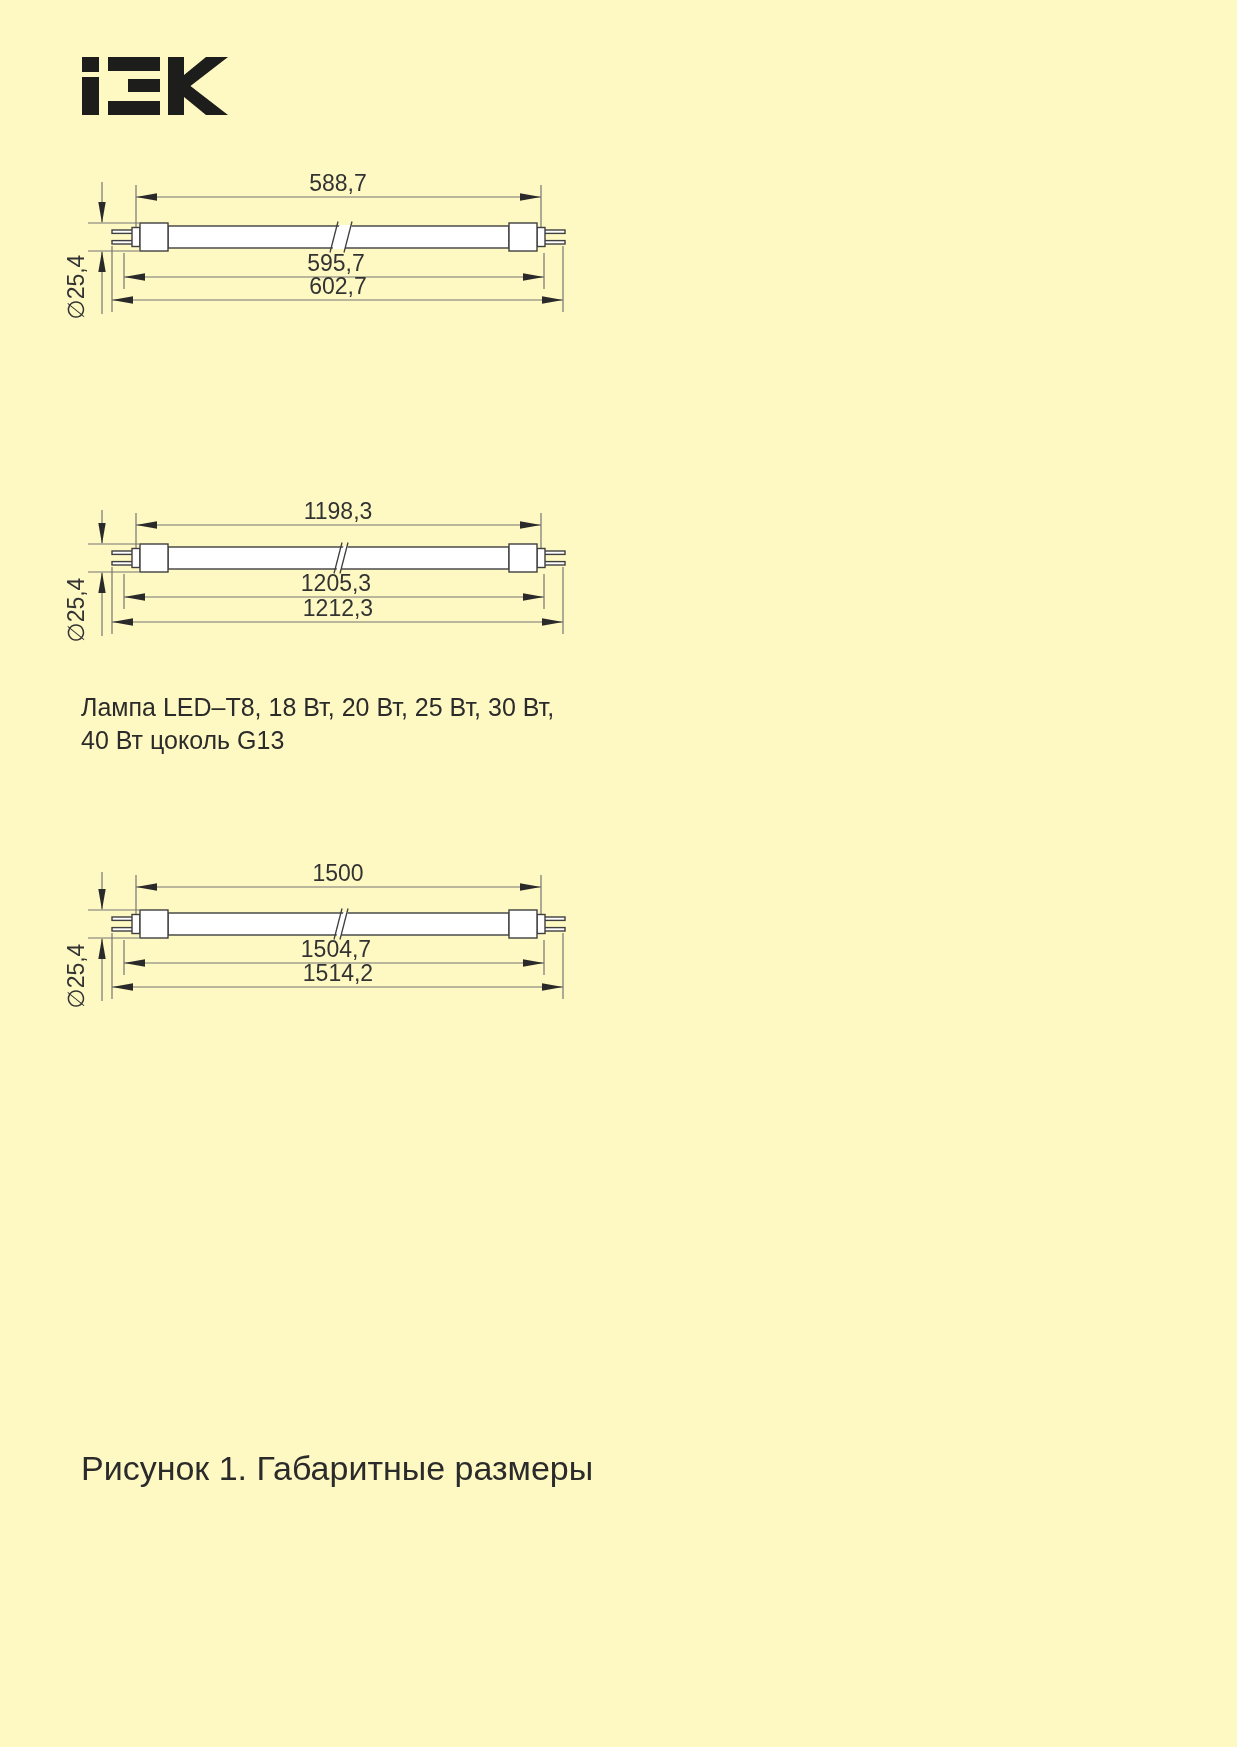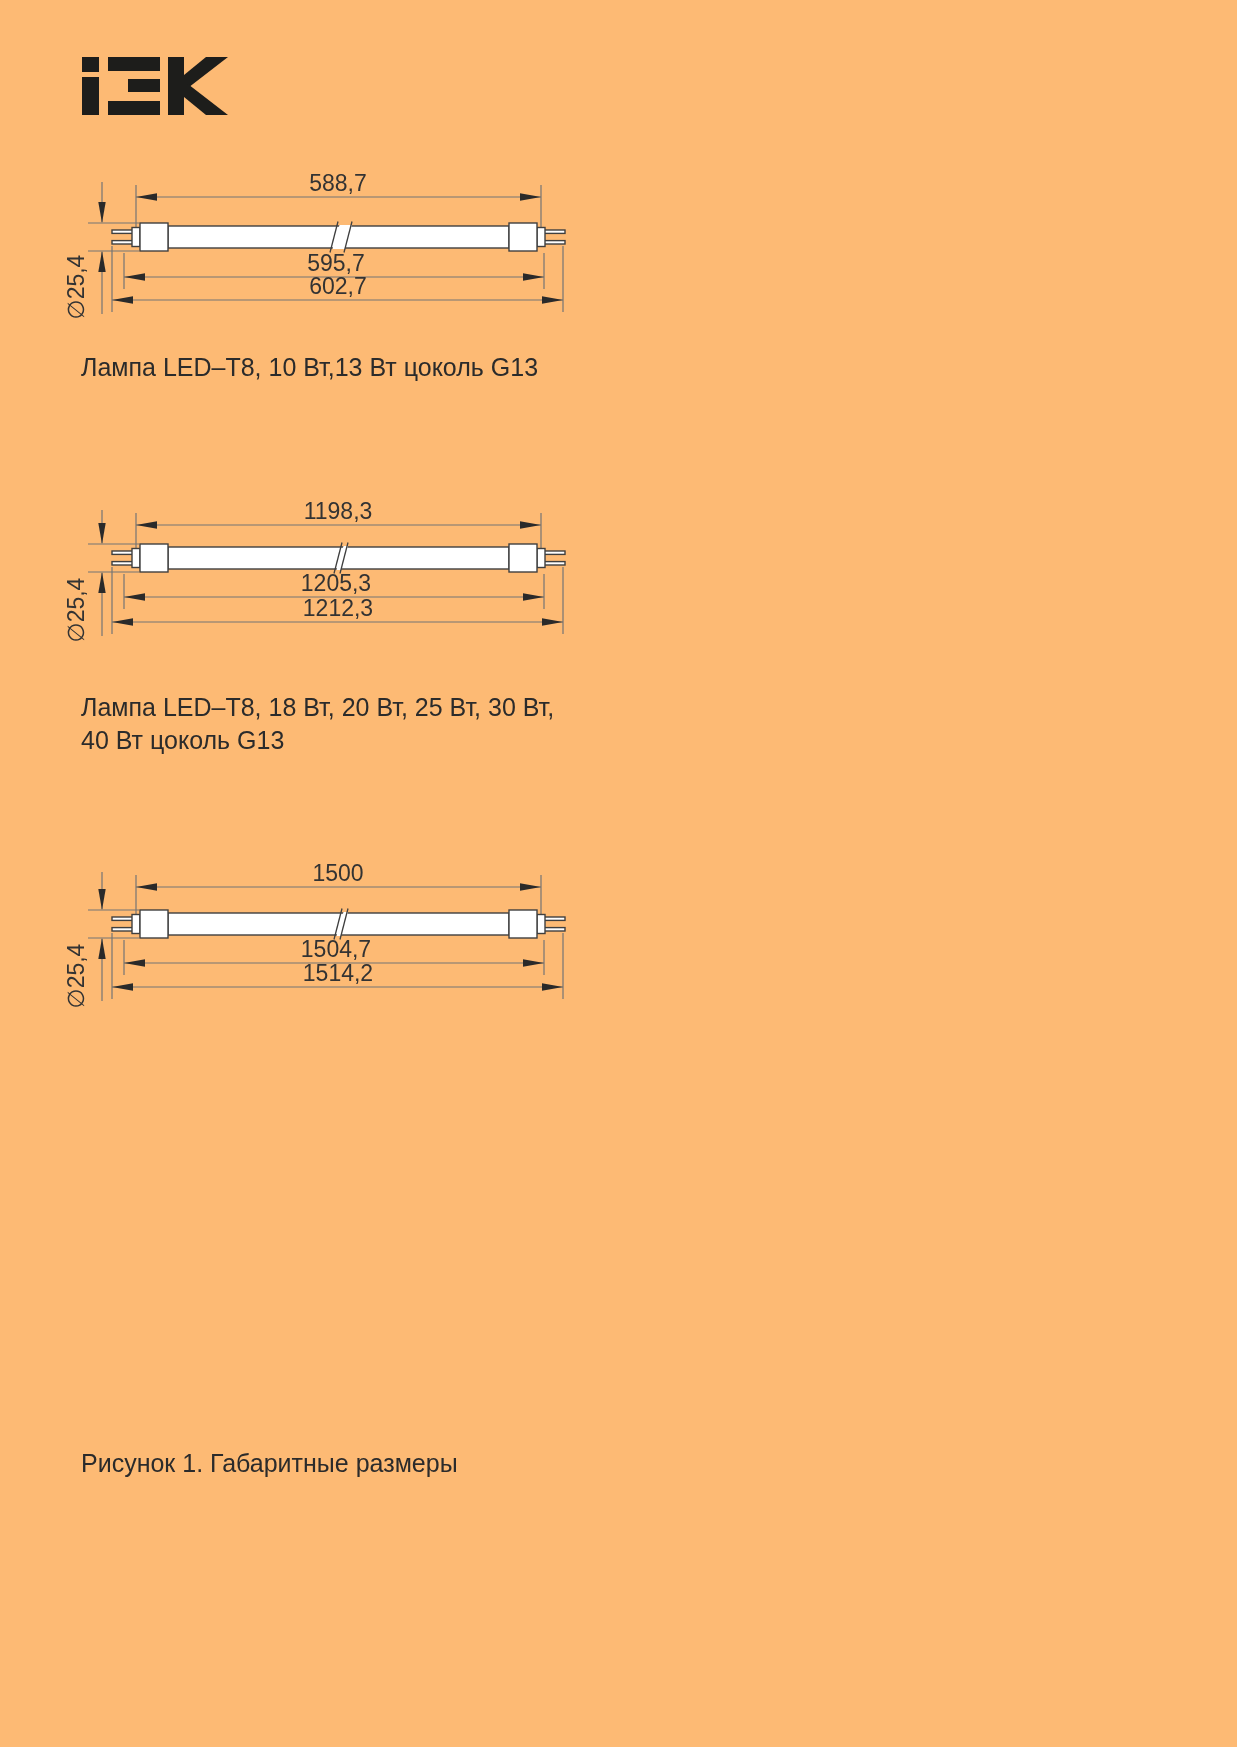--- a/index.html
+++ b/index.html
@@ -1,34 +1,34 @@
 <!DOCTYPE html>
 <html><head>
 <meta charset="utf-8">
 <style>
   html,body{margin:0;padding:0;background:#ffffff;}
   .page{
     position:relative;
     width:1237px;
     height:1747px;
-    background:#fdba74;
+    background:#fef9c3;
     font-family:"Liberation Sans", sans-serif;
     overflow:hidden;
   }
   .logo{position:absolute;left:82px;top:57px;}
   .drawing{position:absolute;left:60px;overflow:visible;}
   .drawing text{font-family:"Liberation Sans","DejaVu Sans",sans-serif;}
   .lamp-label{
     position:absolute;left:81px;margin:0;
     font-size:25px;line-height:33px;color:#2b2b2b;
     white-space:pre-line;
   }
   .figure-caption{
     position:absolute;left:81px;top:1449px;margin:0;
-    font-size:25px;color:#2b2b2b;
+    font-size:34px;color:#2b2b2b;
   }
 </style>
 </head>
 <body>
 
 <div class="page">
 
   <svg class="logo" width="146" height="58" viewBox="0 0 146 58">
     <g fill="#1d1d1b">
       <rect x="0" y="0" width="17" height="15"></rect>
@@ -185,21 +185,20 @@
     <line x1="280" y1="149.5" x2="288" y2="118.5" stroke="#3f3f3f" stroke-width="1.3"></line>
   </g>
   <g font-size="23" fill="#333333" text-anchor="middle">
     <text x="278" y="91">1500</text>
     <text x="276" y="167">1504,7</text>
     <text x="278" y="191">1514,2</text>
     <text x="24" y="186" transform="rotate(-90 24 186)">∅25,4</text>
   </g>
     </svg>
 
-  <p class="lamp-label" style="top:351px">Лампа LED–T8, 10 Вт,13 Вт цоколь G13</p>
 
   <p class="lamp-label" style="top:691px">Лампа LED–T8, 18 Вт, 20 Вт, 25 Вт, 30 Вт,
 40 Вт цоколь G13</p>
 
 
   <p class="figure-caption">Рисунок 1. Габаритные размеры</p>
 
 </div>
 
 </body></html>

